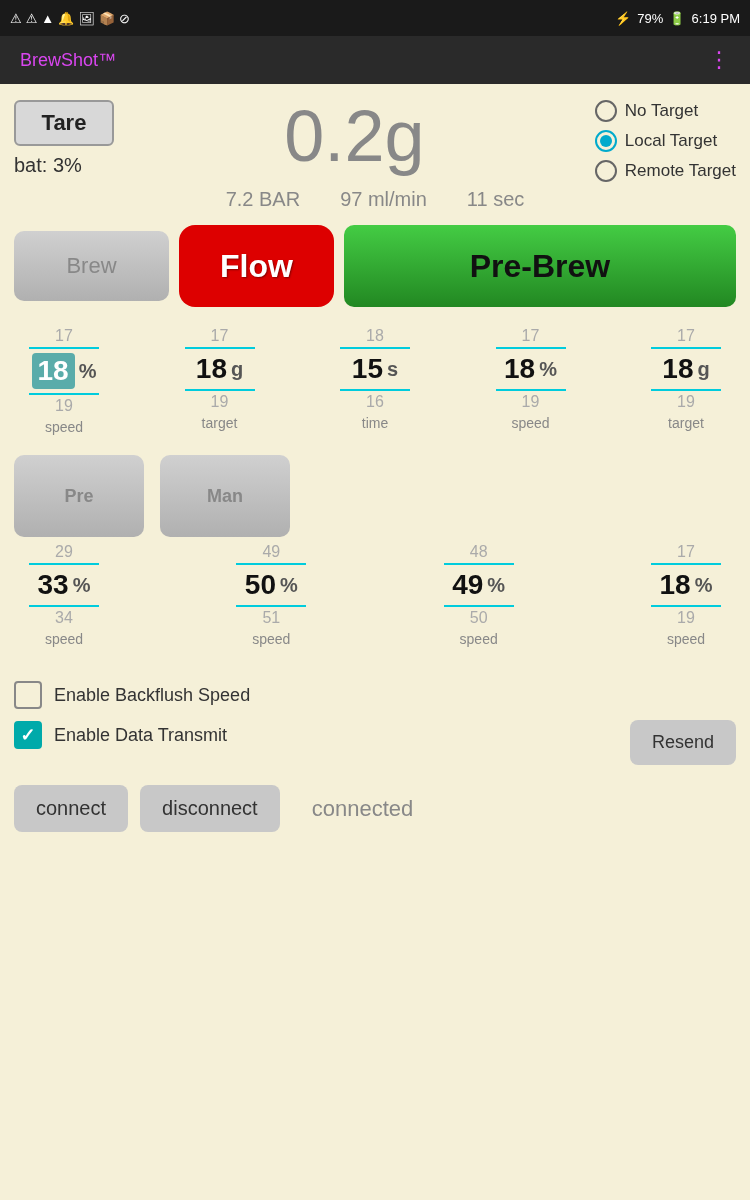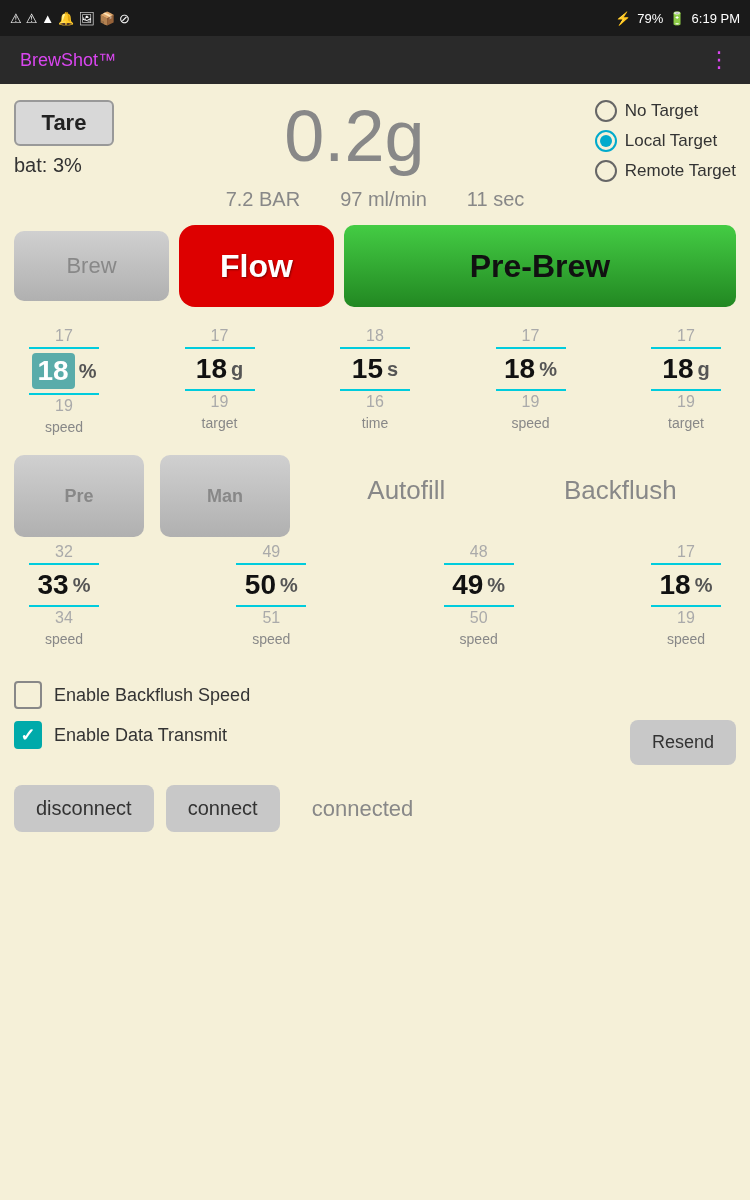--- a/index.html
+++ b/index.html
@@ -418,30 +418,26 @@
       <span class="spinner-below">19</span>
       <span class="spinner-label">target</span>
     </div>
   </div>
 
   <div style="display:flex;align-items:flex-start;margin-bottom:6px;">
     <div style="display:flex;gap:8px;margin-right:10px;">
       <button class="btn-small">Pre</button>
       <button class="btn-small">Man</button>
     </div>
-    <div style="flex:1;display:flex;justify-content:space-around;align-items:center;padding-top:20px;">
-      <span style="font-size:26px;color:#888;">Autofill</span>
-      <span style="font-size:26px;color:#888;">Backflush</span>
-    </div>
   </div>
 
   <div class="spinners-section">
 
     <div class="spinner-col">
-      <span class="spinner-above">32</span>
+      <span class="spinner-above">29</span>
       <div class="spinner-line-top"></div>
       <div class="spinner-value">
         <span>33</span>
         <span class="spinner-unit">%</span>
       </div>
       <div class="spinner-line-bot"></div>
       <span class="spinner-below">34</span>
       <span class="spinner-label">speed</span>
     </div>
 
@@ -492,18 +488,18 @@
         <div class="checkbox-box checked">
           <span class="checkmark">✓</span>
         </div>
         <span>Enable Data Transmit</span>
       </div>
     </div>
     <button class="btn-resend" style="margin-bottom:10px;">Resend</button>
   </div>
 
   <div class="bottom-bar">
+    <button class="btn-connect">connect</button>
     <button class="btn-connect">disconnect</button>
-    <button class="btn-connect">connect</button>
     <span class="connected-text">connected</span>
   </div>
 
 </div>
 
 </body></html>

